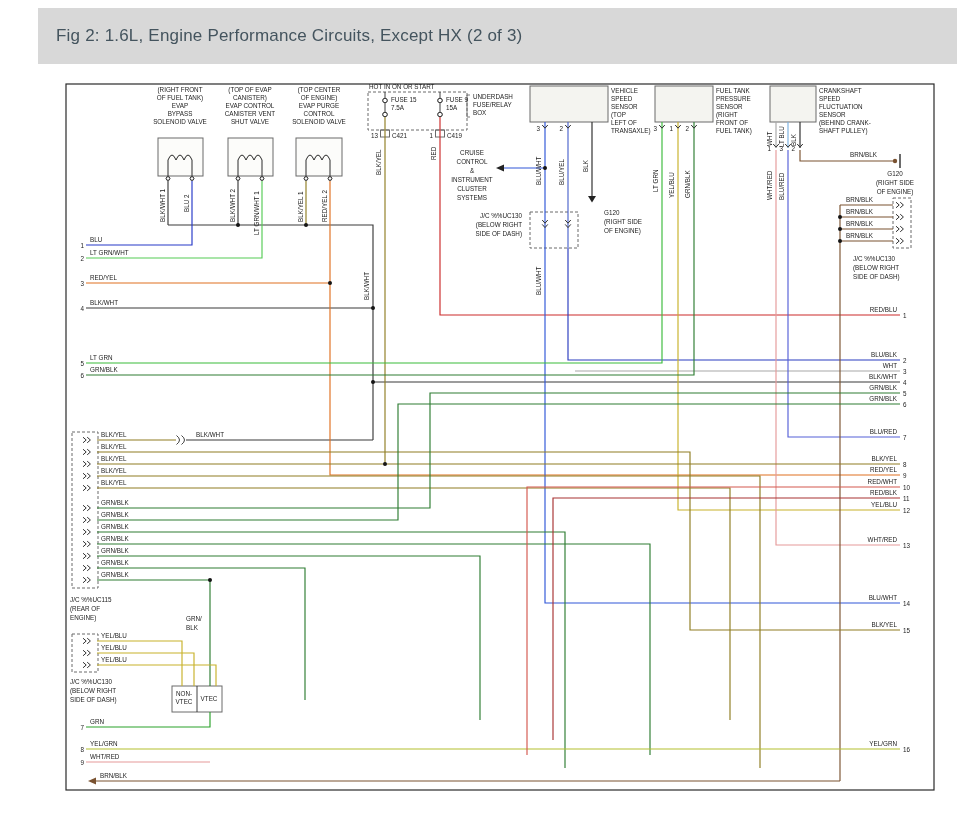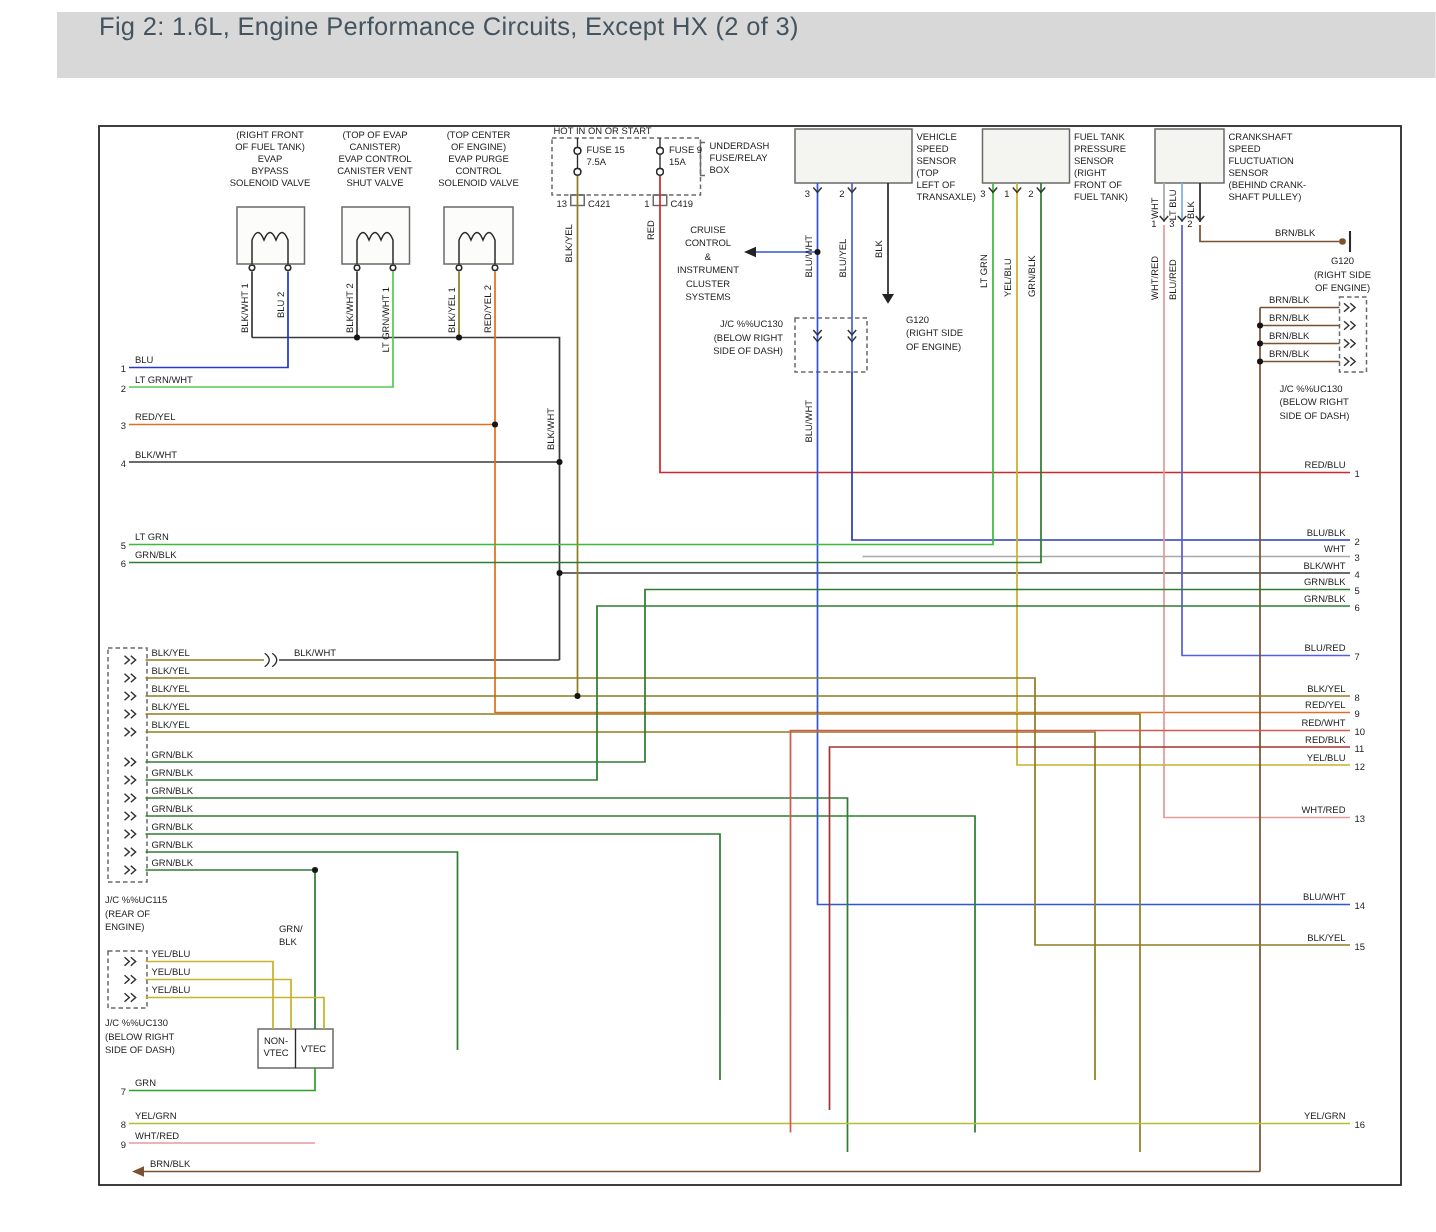--- a/index.html
+++ b/index.html
@@ -1,19 +1,19 @@
 <!DOCTYPE html>
 <html><head>
 <meta charset="utf-8">
 <style>
   html,body{margin:0;padding:0;}
   body{width:957px;height:821px;position:relative;background:#ffffff;
        font-family:"Liberation Sans",sans-serif;overflow:hidden;}
-  .header{position:absolute;left:38px;top:8px;right:0;height:44px;background:#d8d8d8;
-          display:flex;padding-left:28px;box-sizing:border-box;}
+  .header{position:absolute;left:38px;top:8px;right:0;height:56px;background:#d8d8d8;
+          display:flex;align-items:center;padding-left:18px;box-sizing:border-box;}
   .header span{color:#44545e;font-size:17px;letter-spacing:.2px;}
   svg{position:absolute;left:0;top:0;}
   svg text{font-family:"Liberation Sans",sans-serif;fill:#1c1c1c;}
 </style>
 </head>
 <body>
 
 <div class="header">
   <span>Fig 2: 1.6L, Engine Performance Circuits, Except HX (2 of 3)</span>
 </div>

